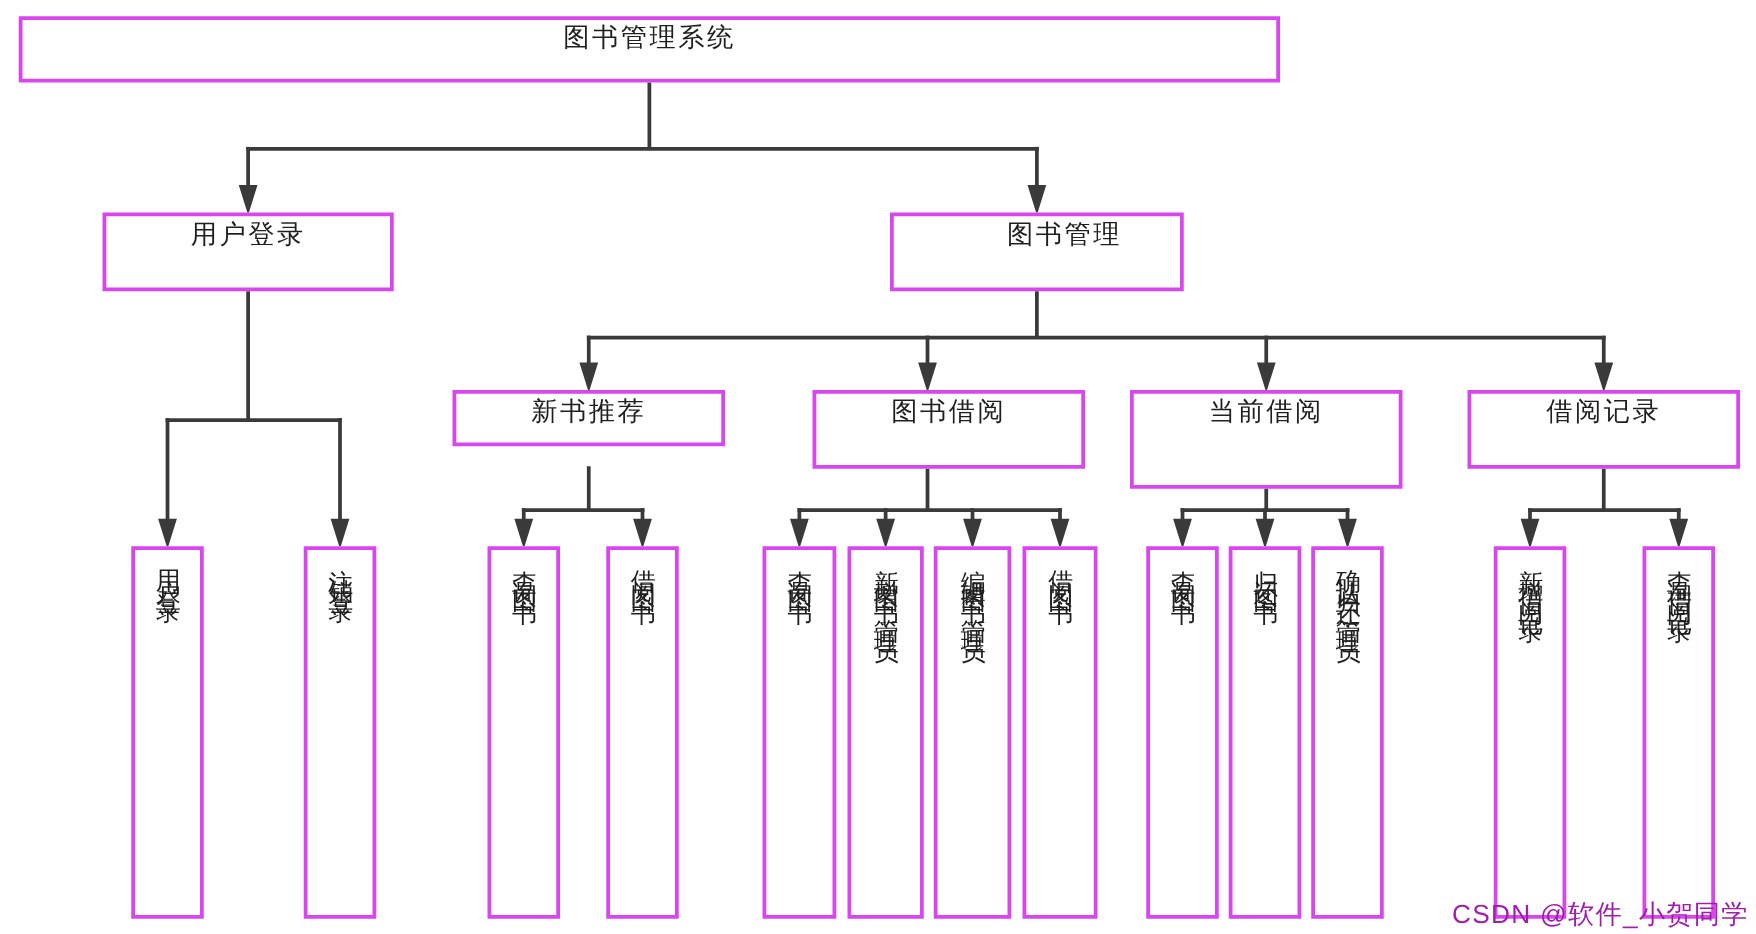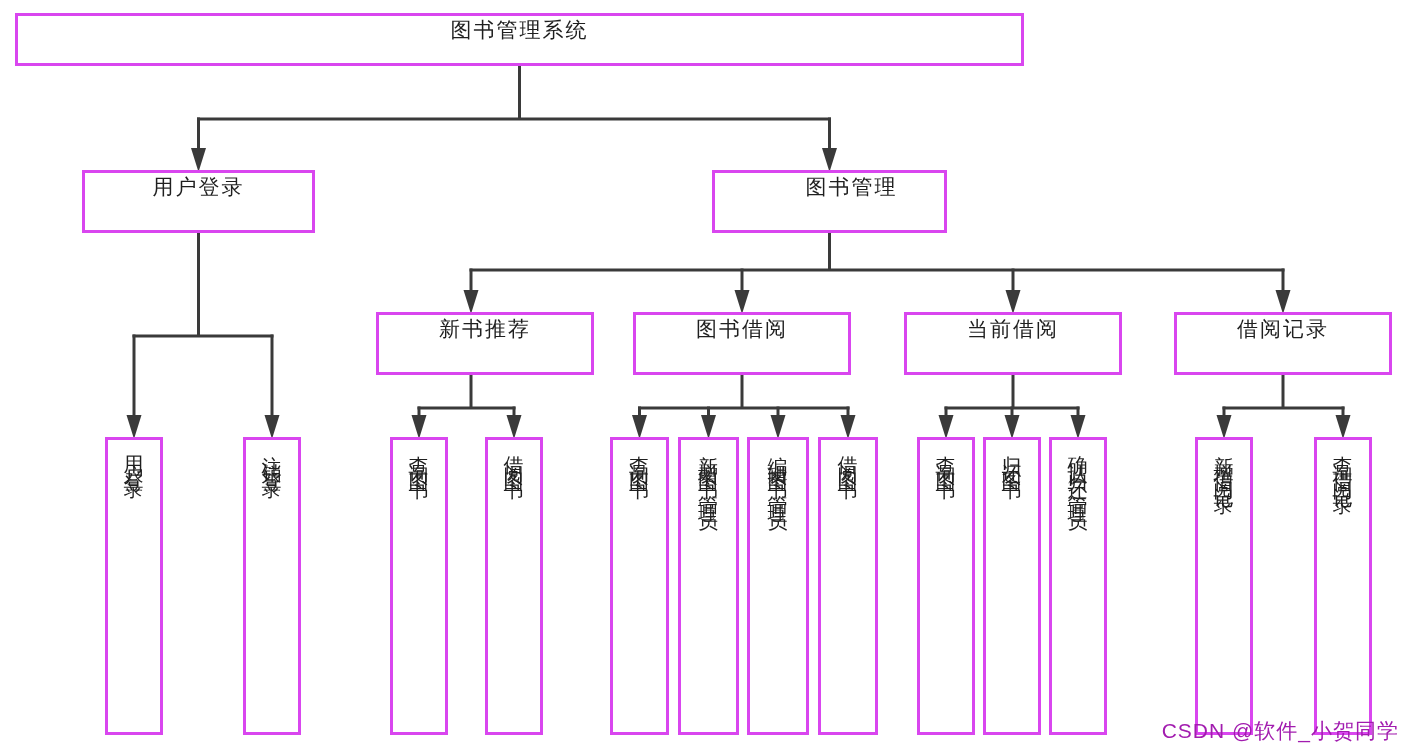--- a/index.html
+++ b/index.html
@@ -108,27 +108,27 @@
     <span class="hlabel">图书管理系统</span>
   </div>
 
   <div class="box" style="left: 82px; top: 170px; width: 233px; height: 63px;">
     <span class="hlabel">用户登录</span>
   </div>
   <div class="box" style="left: 712px; top: 170px; width: 235px; height: 63px; padding-left: 44px;">
     <span class="hlabel">图书管理</span>
   </div>
 
-  <div class="box" style="left: 376px; top: 312px; width: 218px; height: 63px;">
+  <div class="box" style="left: 362px; top: 312px; width: 218px; height: 45px;">
     <span class="hlabel">新书推荐</span>
   </div>
-  <div class="box" style="left: 633px; top: 312px; width: 218px; height: 63px;">
+  <div class="box" style="left: 650px; top: 312px; width: 218px; height: 63px;">
     <span class="hlabel">图书借阅</span>
   </div>
-  <div class="box" style="left: 904px; top: 312px; width: 218px; height: 63px;">
+  <div class="box" style="left: 904px; top: 312px; width: 218px; height: 79px;">
     <span class="hlabel">当前借阅</span>
   </div>
   <div class="box" style="left: 1174px; top: 312px; width: 218px; height: 63px;">
     <span class="hlabel">借阅记录</span>
   </div>
 
   <div class="box" style="left: 105px; top: 437px; width: 58px; height: 298px;">
     <span class="vtext">用户登录</span>
   </div>
   <div class="box" style="left: 243px; top: 437px; width: 58px; height: 298px;">

